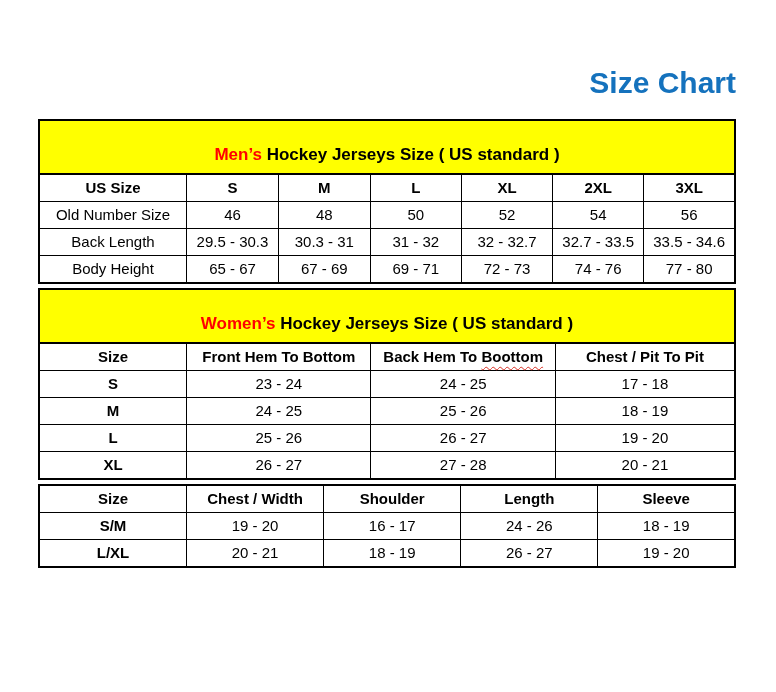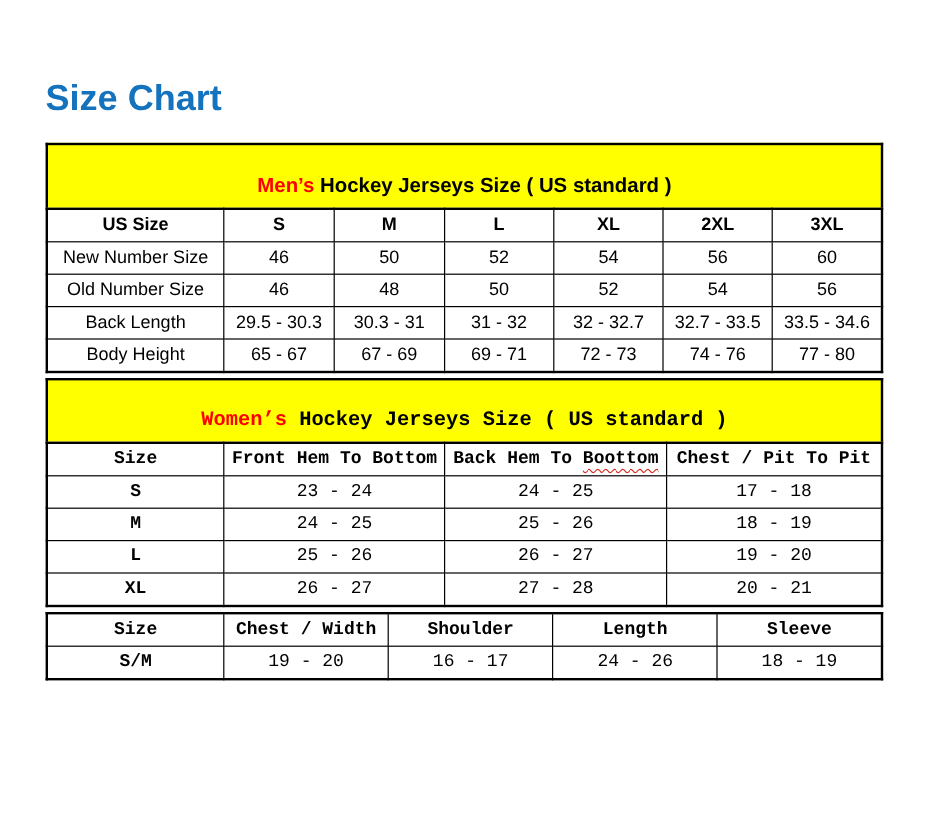--- a/index.html
+++ b/index.html
@@ -11,25 +11,25 @@
   }
   *{box-sizing:border-box;}
   html,body{margin:0;padding:0;}
   body{
     width:776px;height:692px;background:#ffffff;color:#000;
     font-family:"Liberation Sans", sans-serif;overflow:hidden;
   }
   .wrap{width:698px;margin-left:38px;}
   .page-title{
     margin:0;padding:66px 0 19px 0;
-    text-align:left;font-size:30px;font-weight:700;
+    text-align:right;font-size:30px;font-weight:700;
     color:var(--title-blue);letter-spacing:0;
   }
   .size-section{margin:0;}
-  .size-section + .size-section{margin-top:4px;font-family:Liberation Mono, monospace;}
+  .size-section + .size-section{margin-top:4px;}
   .band{
     background:var(--band-yellow);
     border:2px solid var(--border-black);
     border-bottom:none;
     text-align:center;font-weight:700;font-size:17px;
     padding:24px 0 8px 0;
   }
   .accent{color:var(--accent-red);}
   table.size-table{
     width:100%;border-collapse:collapse;table-layout:fixed;
@@ -79,29 +79,20 @@
             <th>US Size</th>
             <th>S</th>
             <th>M</th>
             <th>L</th>
             <th>XL</th>
             <th>2XL</th>
             <th>3XL</th>
           </tr>
         </thead>
         <tbody>
-          <tr>
-            <td>New Number Size</td>
-            <td>46</td>
-            <td>50</td>
-            <td>52</td>
-            <td>54</td>
-            <td>56</td>
-            <td>60</td>
-          </tr>
           <tr>
             <td>Old Number Size</td>
             <td>46</td>
             <td>48</td>
             <td>50</td>
             <td>52</td>
             <td>54</td>
             <td>56</td>
           </tr>
           <tr>
@@ -193,17 +184,24 @@
           </tr>
         </thead>
         <tbody>
           <tr>
             <td>S/M</td>
             <td>19 - 20</td>
             <td>16 - 17</td>
             <td>24 - 26</td>
             <td>18 - 19</td>
           </tr>
+          <tr>
+            <td>L/XL</td>
+            <td>20 - 21</td>
+            <td>18 - 19</td>
+            <td>26 - 27</td>
+            <td>19 - 20</td>
+          </tr>
         </tbody>
       </table>
   </section>
 
 </div>
 
 </body></html>

